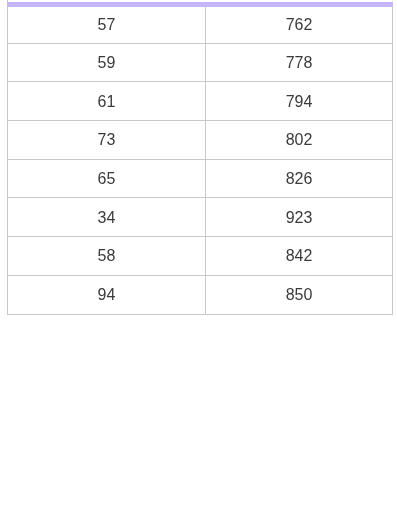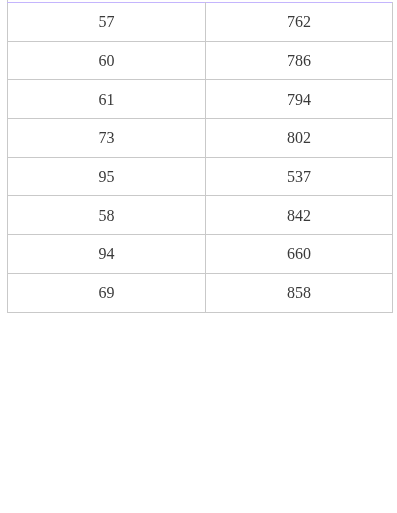--- a/index.html
+++ b/index.html
@@ -25,23 +25,22 @@
   .table-wrap {
     position: absolute;
     left: 7px;
     top: 2px;
     width: 385px;
   }
   table.data-table {
     border-collapse: collapse;
     table-layout: fixed;
     width: 385px;
-    border-top: 1px solid #c4b5fd;
+    border-top: 5px solid #c4b5fd;
     border-left: 1px solid #c9c9c9;
-    font-family: Liberation Serif, serif;
   }
   table.data-table col.col-left  { width: 198px; }
   table.data-table col.col-right { width: 187px; }
   table.data-table td {
     height: 38.7px;
     border-right: 1px solid #c9c9c9;
     border-bottom: 1px solid #c9c9c9;
     text-align: center;
     vertical-align: middle;
     font-size: 16px;
@@ -72,43 +71,43 @@
       <colgroup>
         <col class="col-left">
         <col class="col-right">
       </colgroup>
       <tbody>
           <tr>
             <td>57</td>
             <td>762</td>
           </tr>
           <tr>
-            <td>60</td>
-            <td>786</td>
+            <td>59</td>
+            <td>778</td>
           </tr>
           <tr>
             <td>61</td>
             <td>794</td>
           </tr>
           <tr>
             <td>73</td>
             <td>802</td>
           </tr>
           <tr>
-            <td>95</td>
-            <td>537</td>
+            <td>65</td>
+            <td>826</td>
+          </tr>
+          <tr>
+            <td>34</td>
+            <td>923</td>
           </tr>
           <tr>
             <td>58</td>
             <td>842</td>
           </tr>
           <tr>
             <td>94</td>
-            <td>660</td>
-          </tr>
-          <tr>
-            <td>69</td>
-            <td>858</td>
+            <td>850</td>
           </tr>
         </tbody>
     </table>
   </div>
 </div>
 
 </body></html>

